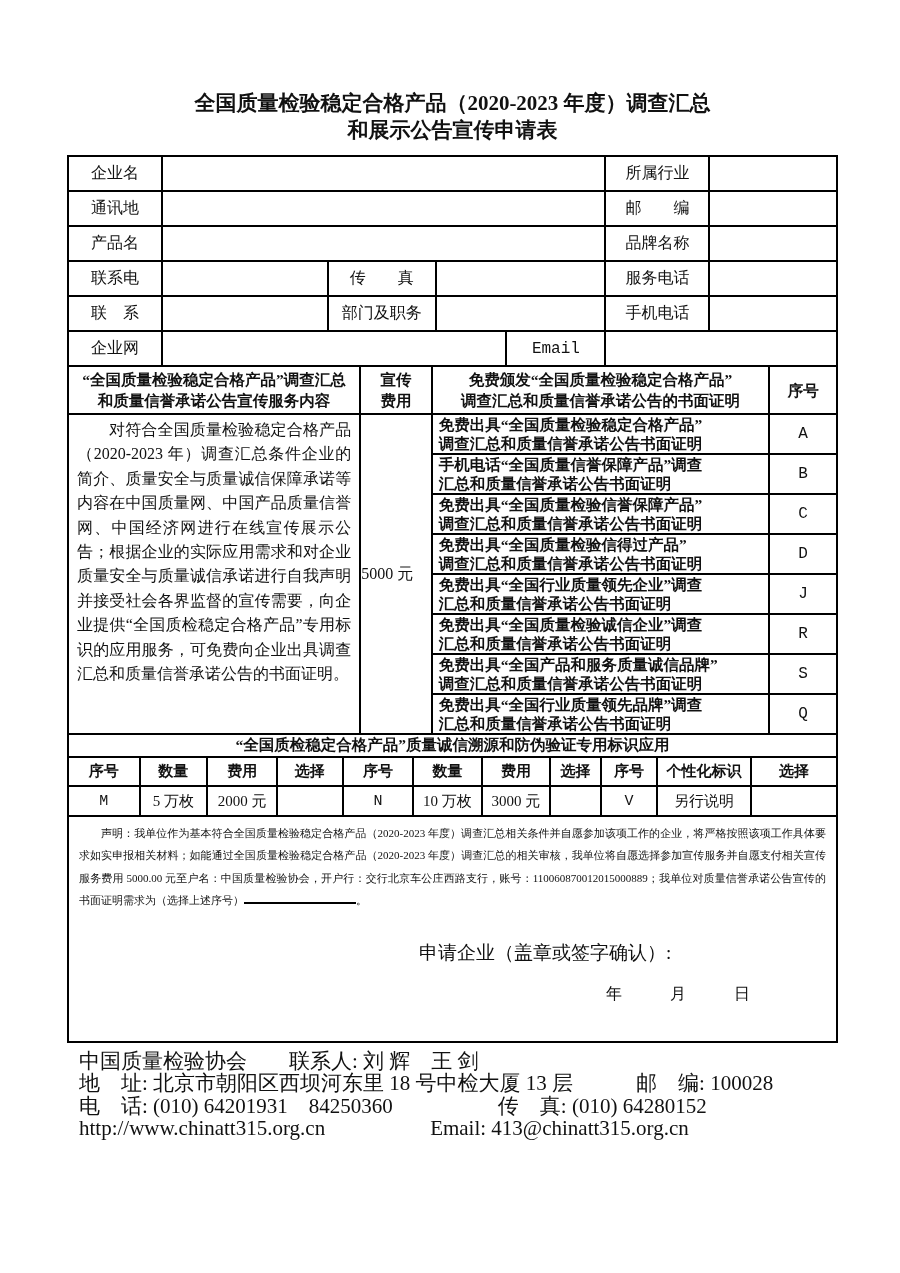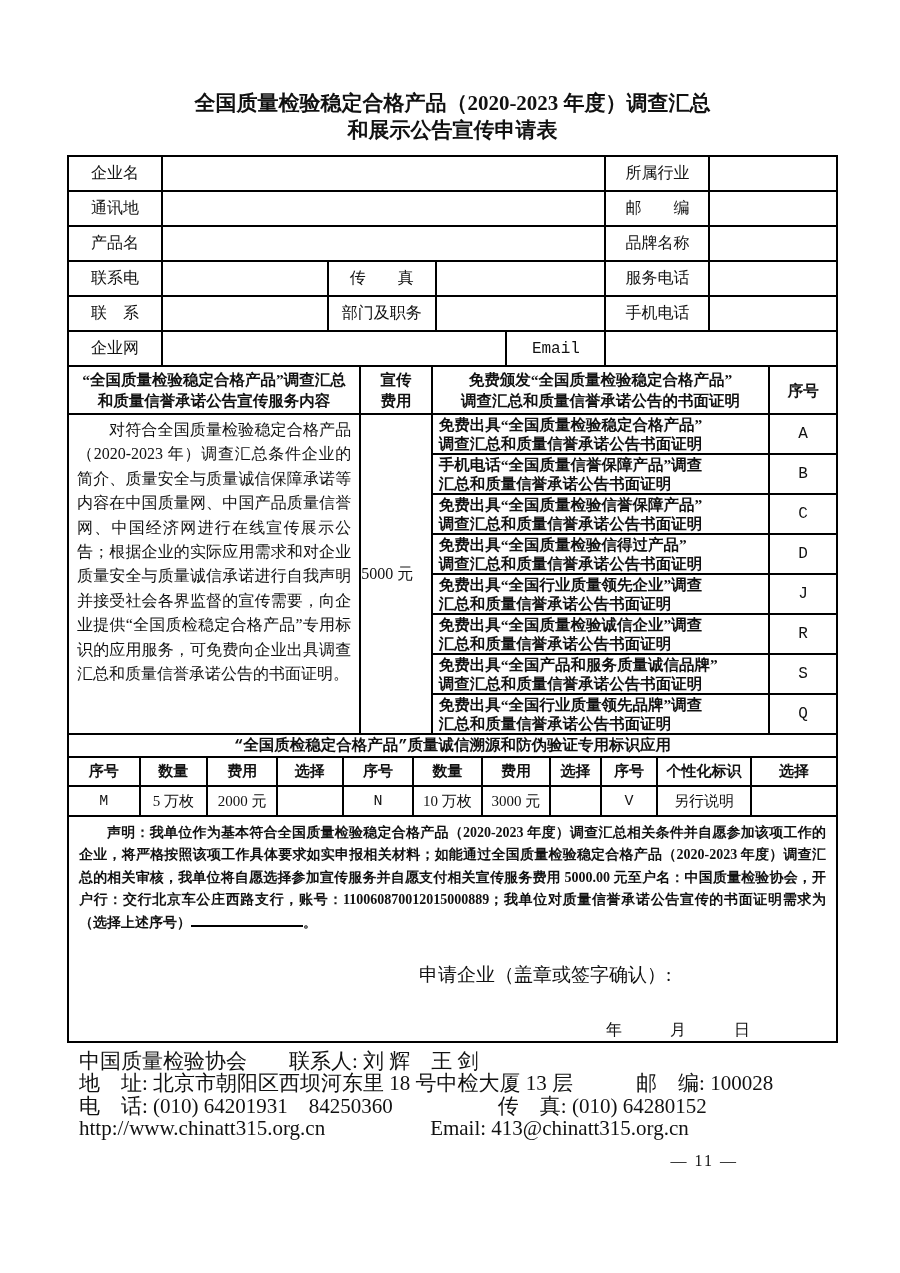--- a/index.html
+++ b/index.html
@@ -43,39 +43,39 @@
     padding: 3px 8px 0 8px; text-indent: 2em;
   }
   .fee { text-align: left; font-size: 16px; vertical-align: middle; }
   .item {
     font-weight: bold; font-size: 15.5px; line-height: 19px;
     white-space: pre-line; padding: 0 4px 0 6px; vertical-align: middle;
   }
   .code { text-align: center; font-size: 16px; vertical-align: middle; }
 
   
-  .st-title-row { height: 21px; font-family: Liberation Mono, monospace; }
+  .st-title-row { height: 21px; }
   .st-title { font-weight: bold; font-size: 15.5px; text-align: center; vertical-align: middle; }
   .st-head-row { height: 29px; }
   .st-head-row td { font-weight: bold; font-size: 15px; text-align: center; vertical-align: middle; }
   .st-data-row { height: 30px; }
   .st-data-row td { font-size: 15px; text-align: center; vertical-align: middle; }
 
   
   .decl-cell { height: 226px; vertical-align: top; padding: 5px 10px 0 10px; }
   .decl {
-    font-weight: bold; font-size: 14px; line-height: 22.4px;
+    font-weight: normal; font-size: 11px; line-height: 22.4px;
     text-align: justify; text-indent: 2em;
   }
   .fill-line {
     display: inline-block; width: 112px; height: 15px;
     border-bottom: 2px solid #000; vertical-align: baseline;
   }
   .sign-line { margin-top: 28px; margin-left: 340px; font-size: 19px; }
-  .date-line { margin-top: 32px; text-align: right; padding-right: 76px; font-size: 16px; }
+  .date-line { margin-top: 18px; text-align: right; padding-right: 76px; font-size: 16px; }
 
   
   .footer { margin-top: 7px; padding-left: 12px; font-size: 21px; line-height: 22.4px; }
   .page-number { margin-top: 12px; text-align: right; padding-right: 100px; font-size: 16px; letter-spacing: 2px; }
 </style>
 </head>
 <body>
 
 <div class="sheet">
 
@@ -262,15 +262,14 @@
     </tbody>
   </table>
 
   <div class="footer">
     <div>中国质量检验协会　　联系人: 刘 辉　王 剑</div>
     <div>地　址: 北京市朝阳区西坝河东里 18 号中检大厦 13 层　　　邮　编: 100028</div>
     <div>电　话: (010) 64201931　84250360　　　　　传　真: (010) 64280152</div>
     <div>http://www.chinatt315.org.cn　　　　　Email: 413@chinatt315.org.cn</div>
   </div>
 
-  <div class="page-number">— 11 —</div>
 
 </div>
 
 </body></html>

